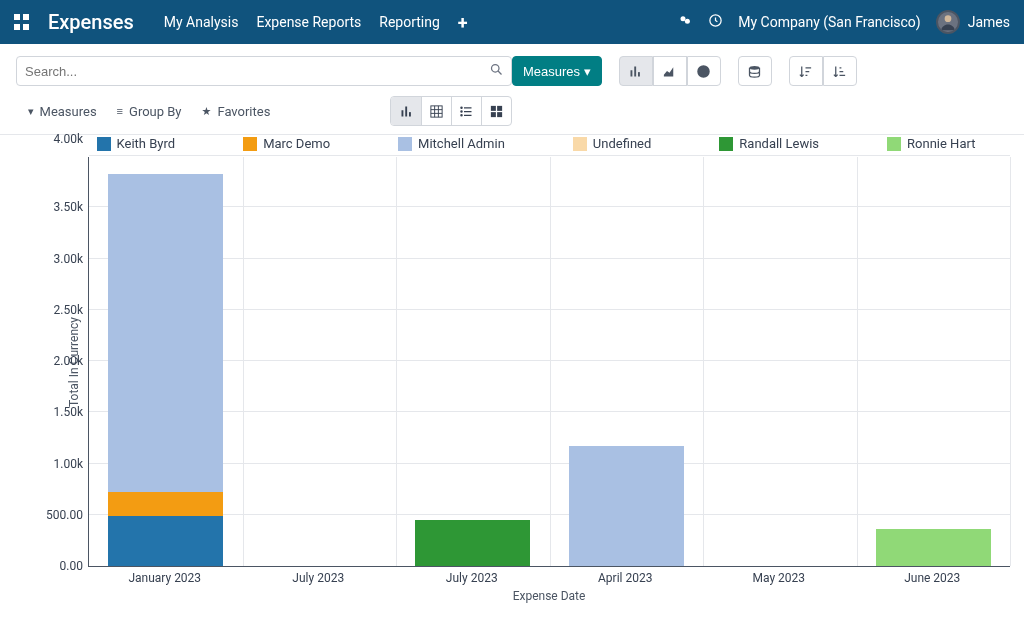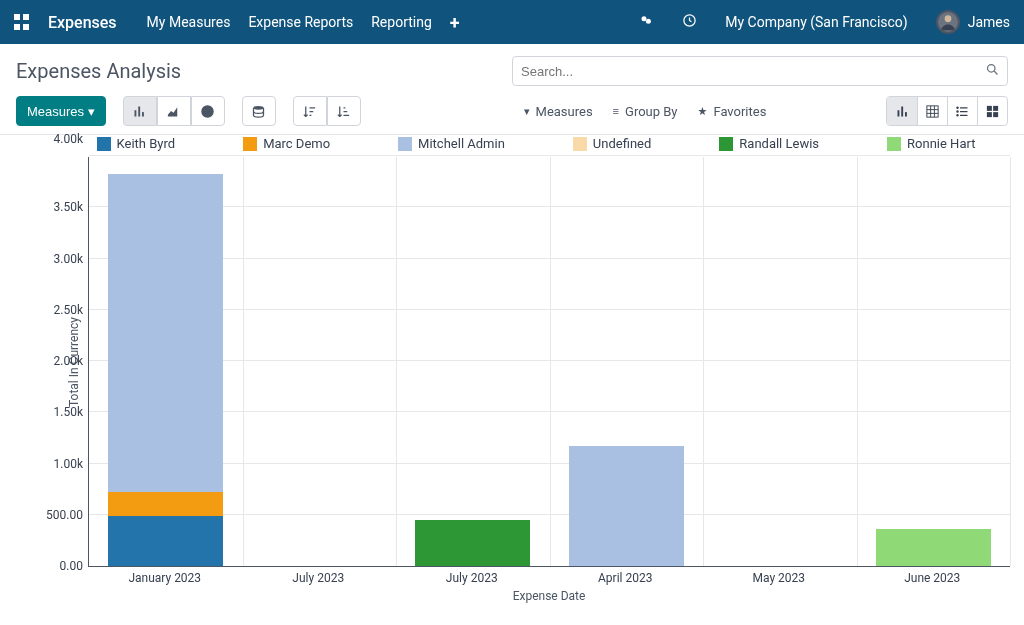--- a/index.html
+++ b/index.html
@@ -2,25 +2,25 @@
 <html><head>
 <meta charset="utf-8">
 <style>
 * { margin: 0; padding: 0; box-sizing: border-box; }
 body { font-family: -apple-system, BlinkMacSystemFont, "Segoe UI", Roboto, "Helvetica Neue", Arial, sans-serif; font-size: 14px; color: #374151; background: #fff; width: 1024px; height: 625px; overflow: hidden; }
 
 
 .topnav { background: #10537d; color: #fff; height: 44px; display: flex; align-items: center; padding: 0 14px; gap: 18px; }
 .topnav .apps { display: flex; gap: 3px; width: 16px; height: 16px; flex-wrap: wrap; cursor: pointer; }
 .topnav .apps span { width: 6px; height: 6px; background: #fff; }
-.topnav .brand { font-size: 16px; font-weight: 500; margin-right: 12px; }
+.topnav .brand { font-size: 20px; font-weight: 500; margin-right: 12px; }
 .topnav .navlink { font-size: 14px; color: #fff; cursor: pointer; }
 .topnav .plus { font-size: 18px; font-weight: bold; cursor: pointer; }
 .topnav .spacer { flex: 1; }
-.topnav .righticons { display: flex; align-items: center; gap: 28px; }
+.topnav .righticons { display: flex; align-items: center; gap: 15px; }
 .topnav .company { font-size: 14px; }
 .topnav .user { display: flex; align-items: center; gap: 8px; }
 .avatar { width: 24px; height: 24px; border-radius: 50%; background: #6b7280; border:2px solid #4b5563; display:flex; align-items:center; justify-content:center; overflow:hidden;}
 .avatar svg{width:100%;height:100%;}
 
 
 .controlpanel { padding: 12px 16px 8px 16px; display: grid; grid-template-columns: 1fr 1fr; row-gap: 10px; align-items: center; border-bottom: 1px solid #e5e7eb; }
 .cp-title { font-size: 20px; color: #4b5563; }
 .searchwrap { position: relative; }
 .searchwrap input { width: 100%; height: 30px; border: 1px solid #d1d5db; border-radius: 4px; padding: 4px 28px 4px 8px; font-size: 13px; color:#6b7280;}
@@ -72,21 +72,21 @@
 <body>
 
 <div class="topnav">
   <div class="apps">
       <span></span>
       <span></span>
       <span></span>
       <span></span>
     </div>
   <div class="brand">Expenses</div>
-  <div class="navlink">My Measures</div>
+  <div class="navlink">My Analysis</div>
   <div class="navlink">Expense Reports</div>
   <div class="navlink">Reporting</div>
   <div class="plus">+</div>
   <div class="spacer"></div>
   <div class="righticons">
     <div><svg class="ico" viewBox="0 0 24 24" fill="white">
           <path d="M20 2H4a2 2 0 00-2 2v14l4-4h14a2 2 0 002-2V4a2 2 0 00-2-2zM6 9h12v2H6zm8 4H6v-2h8zm4-6H6V5h12z" opacity="0"></path>
           <path d="M17 7a5 5 0 00-10 0c0 2 1 3 2 4l-1 3 3-1c.6.2 1.3.3 2 .3A5 5 0 0017 7z" opacity="0"></path>
           <circle cx="8" cy="9" r="4"></circle>
           <circle cx="15" cy="13" r="4"></circle>
@@ -102,21 +102,20 @@
             <circle cx="12" cy="8" r="4" fill="#d1b89b"></circle>
             <path d="M4 22c0-4 4-7 8-7s8 3 8 7" fill="#374151"></path>
           </svg>
         </div>
       <span>James</span>
     </div>
   </div>
 </div>
 
 <div class="controlpanel">
-  <div class="cp-title">Expenses Analysis</div>
   <div class="searchwrap">
     <input type="text" placeholder="Search..." style="">
     <span class="sicon"><svg class="ico" viewBox="0 0 24 24" fill="none" stroke="currentColor" stroke-width="2">
           <circle cx="10" cy="10" r="6"></circle>
           <line x1="20" y1="20" x2="14.5" y2="14.5"></line>
         </svg></span>
   </div>
 
   <div class="cp-row2-left">
     <button class="btn primary">

